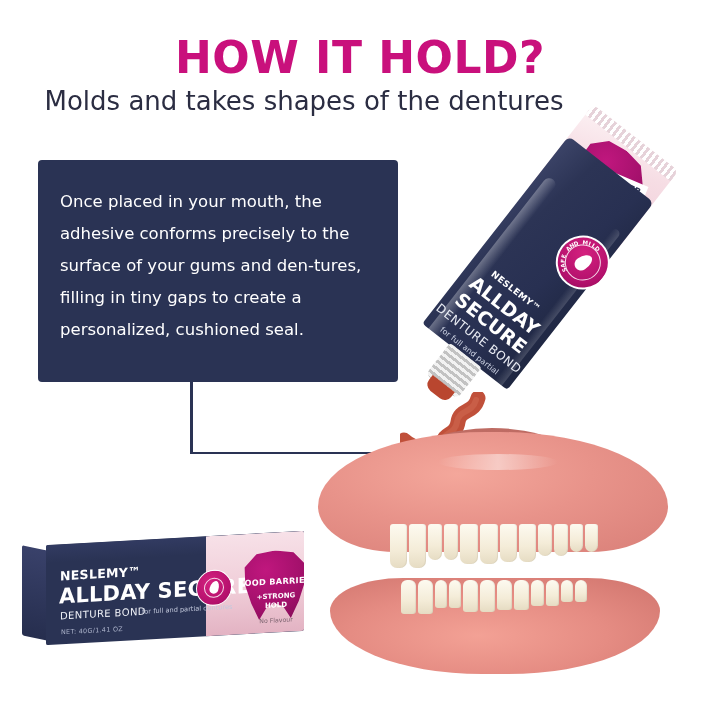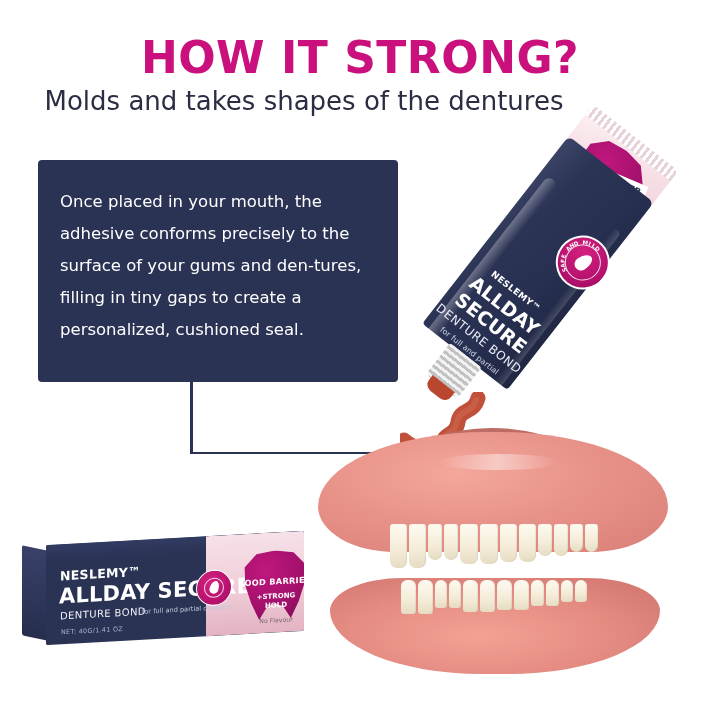--- a/index.html
+++ b/index.html
@@ -537,21 +537,21 @@
     font-size: 6.2px;
     color: #7d6470;
     font-family: "DejaVu Sans", sans-serif;
   }
 </style>
 </head>
 <body>
 
 <div id="stage">
 
-  <div class="title">HOW IT STRONG?</div>
+  <div class="title">HOW IT HOLD?</div>
   <div class="subtitle">Molds and takes shapes of the dentures</div>
 
   <div class="callout">
     <p>Once placed in your mouth, the adhesive conforms precisely to the surface of your gums and den-tures, filling in tiny gaps to create a personalized, cushioned seal.</p>
   </div>
 
   <div class="conn-v"></div>
   <div class="conn-h"></div>
   <div class="conn-dot"></div>
 

